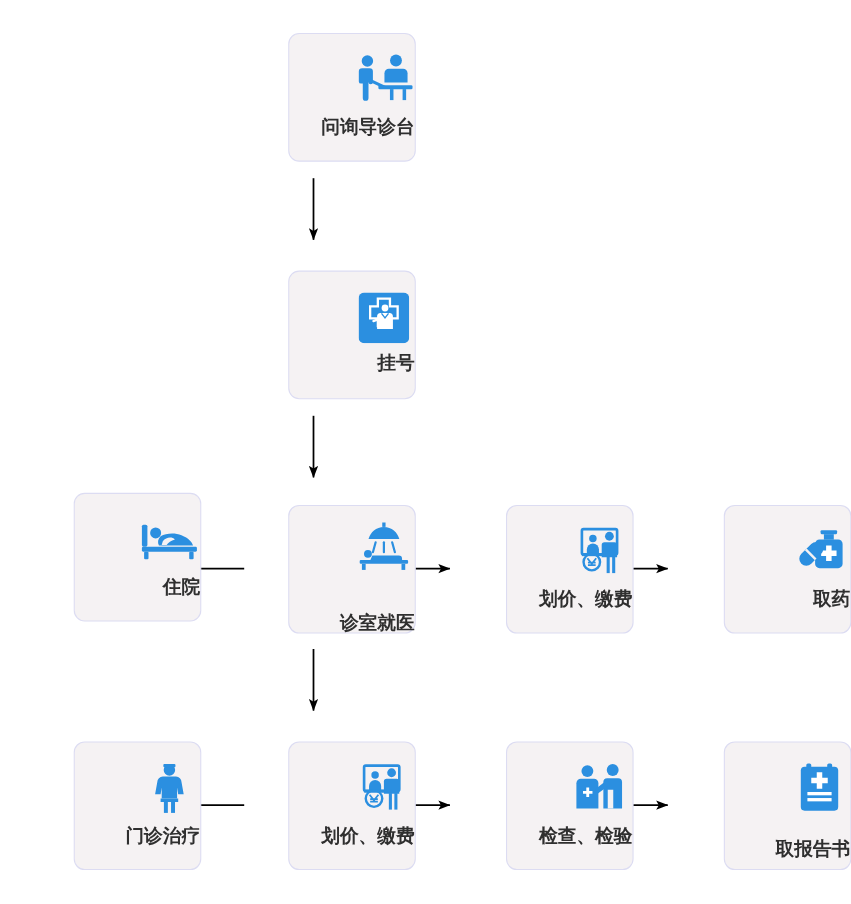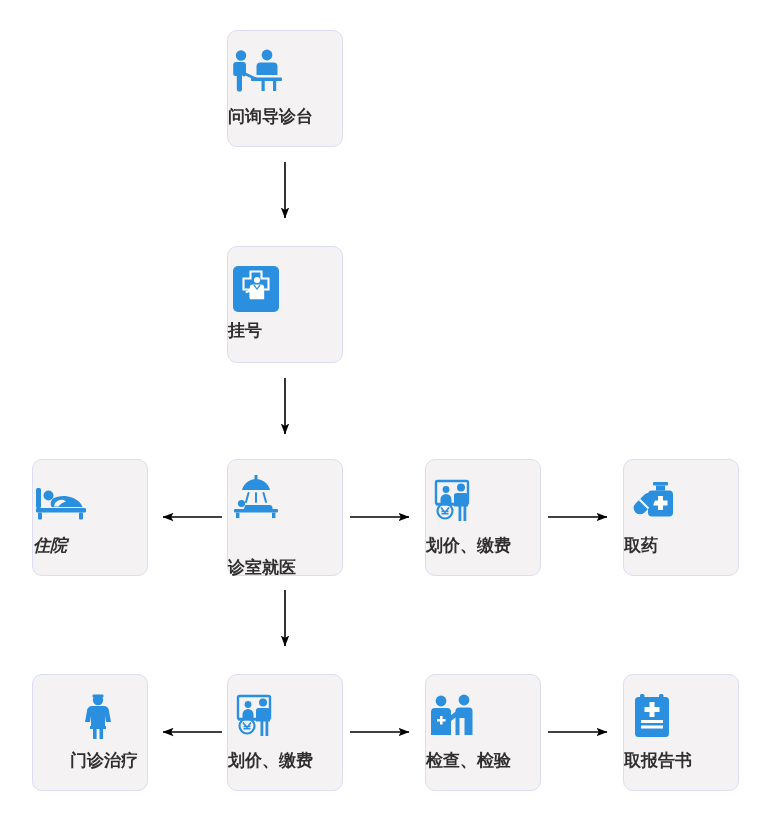--- a/index.html
+++ b/index.html
@@ -23,22 +23,23 @@
   .node {
     position: absolute;
     width: 116px;
     height: 117px;
     box-sizing: border-box;
     background: #f5f2f3;
     border: 1px solid #dcdcf2;
     border-radius: 10px;
     display: flex;
     flex-direction: column;
-    align-items: flex-start;
+    align-items: flex-end;
     justify-content: flex-start;
+    margin-left: 35px;
   }
   .node-icon {
     width: 56px;
     height: 56px;
     margin-top: 14px;
     display: flex;
     align-items: center;
     justify-content: center;
   }
   .node-icon svg { display: block; }
@@ -109,21 +110,21 @@
           <circle cx="24" cy="14" r="3.1"></circle>
           <path d="M20 18.5 h8 a3.2 3.2 0 0 1 3.2 3.2 v11.5 h-14.4 v-11.5 a3.2 3.2 0 0 1 3.2 -3.2 z"></path>
         </g>
         <path d="M20.8 18.8 l3.2 4.2 l3.2 -4.2" fill="none" stroke="#2b8fe0" stroke-width="1.2"></path>
         <path d="M20 23.5 l-6.5 2.4" stroke="#ffffff" stroke-width="2.1" fill="none" stroke-linecap="round"></path>
       </svg>
     </div>
     <div class="node-label">挂号</div>
   </div>
 
-  <div class="node" style="left:32px; top:459px;font-style:italic;">
+  <div class="node" style="left:32px; top:448px;">
     <div class="node-icon">
       <svg width="56" height="40" viewBox="0 0 56 40">
         <g fill="#2b8fe0">
           <rect x="3" y="6" width="5" height="20" rx="1.5"></rect>
           <circle cx="15.5" cy="13.5" r="5"></circle>
           <path d="M20 16.5 c5 -3 13 -3.5 19 -1 c6.5 2.7 9.5 6 10.5 9.5 h-31 c-1.5 -3 -1 -6 1.5 -8.5 z"></path>
           <path d="M22 21 c3 -3.5 8 -4.5 11 -1.5 c-3.5 1.2 -6 2.8 -7.5 5 h-4.5 z" fill="#f5f2f3"></path>
           <rect x="3" y="26" width="50" height="4.5" rx="1.2"></rect>
           <rect x="5" y="30.5" width="4" height="7" rx="1"></rect>
           <rect x="46" y="30.5" width="4" height="7" rx="1"></rect>
@@ -235,21 +236,21 @@
           <circle cx="35" cy="6" r="5.4"></circle>
           <path d="M30 13.5 h10 a3.5 3.5 0 0 1 3.5 3.5 v24 h-17 v-24 a3.5 3.5 0 0 1 3.5 -3.5 z"></path>
           <path d="M30 15 l-11 8.5 l2.6 3.8 l11 -8.2 z"></path>
           <path d="M30.5 24 h5 v17 h-5 z" fill="#f5f2f3"></path>
         </g>
       </svg>
     </div>
     <div class="node-label">检查、检验</div>
   </div>
 
-  <div class="node" style="left:623px; top:674px;">
+  <div class="node" style="left:623px; top:674px;gap:12px;">
     <div class="node-icon">
       <svg width="42" height="48" viewBox="0 0 42 48">
         <g fill="#2b8fe0">
           <rect x="9" y="1" width="4.5" height="6" rx="1.5"></rect>
           <rect x="28" y="1" width="4.5" height="6" rx="1.5"></rect>
           <rect x="4" y="4" width="34" height="40" rx="3.5"></rect>
           <path d="M18.5 9 h5 v5 h5 v5 h-5 v5 h-5 v-5 h-5 v-5 h5 z" fill="#ffffff"></path>
           <rect x="10" y="27" width="22" height="3" fill="#ffffff"></rect>
           <rect x="10" y="32.5" width="22" height="3" fill="#ffffff"></rect>
         </g>

